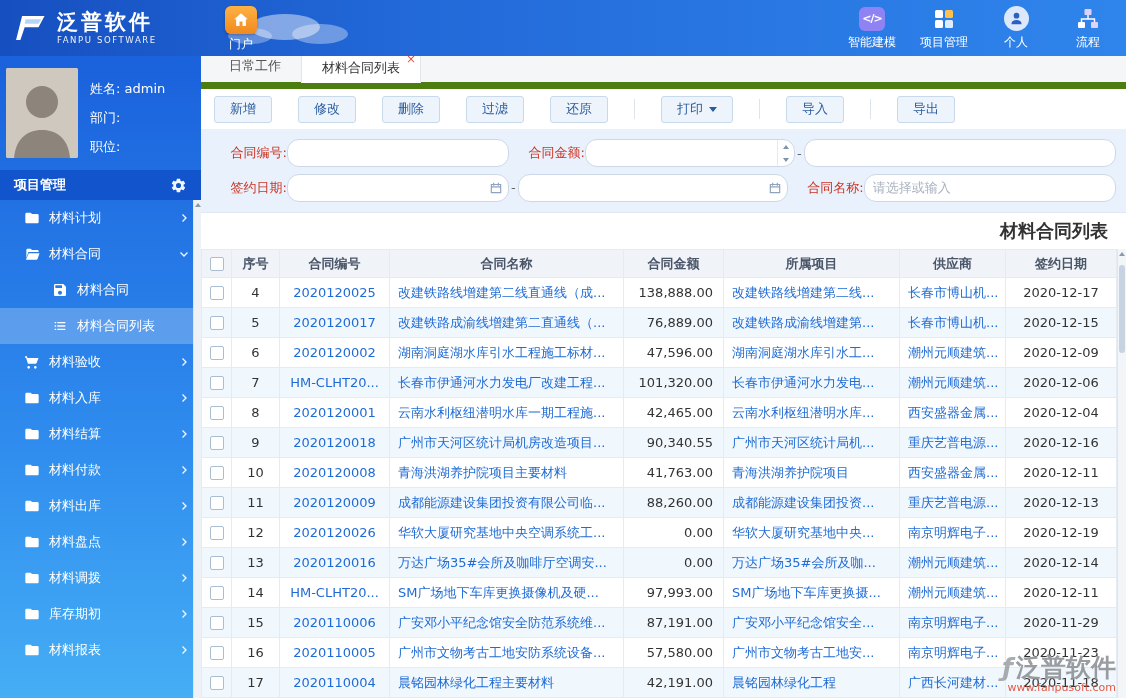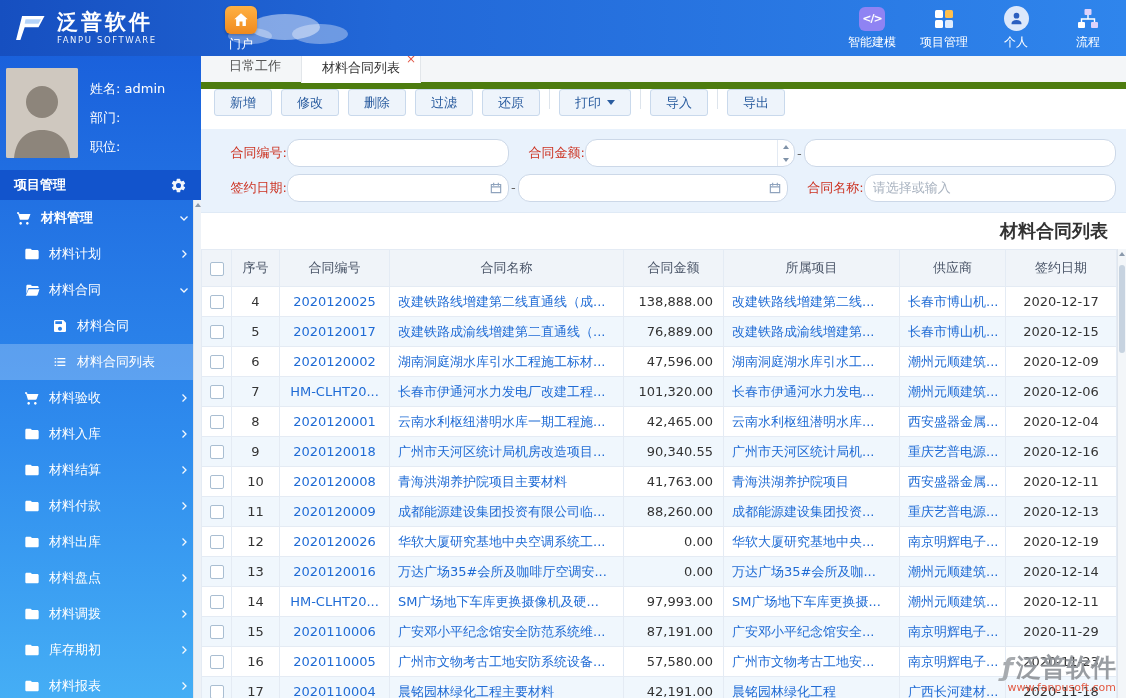--- a/index.html
+++ b/index.html
@@ -59,21 +59,21 @@
 
 
 .main{position:absolute;left:201px;top:56px;width:925px;height:642px;background:#fff}
 .tabbar{height:33px;background:#f4f6f8;border-bottom:7px solid #4d7c0f;
   display:flex;align-items:flex-end;padding-left:8px}
 .tab{height:32px;line-height:32px;padding:0 20px;font-size:13px;color:#555;cursor:pointer;position:relative}
 .tab.active{background:#fff;color:#333;border:1px solid #e2e6ea;border-bottom:1px solid #fff;
   border-radius:3px 3px 0 0;margin-bottom:-1px}
 .tab-close{color:#e25544;font-size:12px;position:absolute;top:1px;right:4px;line-height:1;cursor:pointer}
 
-.toolbar{height:40px;display:flex;gap:9px;padding:0 13px;background:#fff}
+.toolbar{height:40px;display:flex;align-items:center;gap:26px;padding:0 13px;background:#fff}
 .tb-btn{height:27px;padding:0 15px;background:#eef4fb;border:1px solid #c9d9ec;border-radius:3px;
   color:#2a5c9f;font-size:13px;display:flex;align-items:center;cursor:pointer;
   font-family:inherit;white-space:nowrap}
 .tb-sep{width:1px;height:20px;background:#dde4ec}
 .caret{width:0;height:0;border-left:4px solid transparent;border-right:4px solid transparent;
   border-top:5px solid #2a5c9f;margin-left:6px}
 
 .filterbar{background:#e9f2fc;border-bottom:1px solid #dfeaf6;height:84px;
   padding:7px 10px;display:flex;flex-direction:column;justify-content:space-around}
 .f-row{display:flex;align-items:center;}
@@ -95,21 +95,21 @@
   border-top:4px solid #7f92a8}
 .cal-btn{width:24px;height:100%;display:flex;align-items:center;justify-content:center;
   cursor:pointer;flex:none}
 
 .list-title{height:36px;line-height:36px;text-align:right;padding-right:18px;
   font-size:18px;font-weight:bold;color:#333;background:#fff}
 
 .table-wrap{position:absolute;left:0;top:193px;right:9px;bottom:0;overflow:hidden;background:#fff}
 table{width:100%;border-collapse:collapse;table-layout:fixed}
 th,td{border:1px solid #e4ebf4;height:28px;font-size:13px;overflow:hidden;white-space:nowrap}
-thead th{background:#f0f4f9;color:#4a5568;font-weight:normal;height:37px;text-align:center}
+thead th{background:#f0f4f9;color:#4a5568;font-weight:bold;height:28px;text-align:center}
 td{height:30px;color:#333}
 tr.alt{background:#f0f7fd}
 .c-check{text-align:center}
 .c-seq,.c-date,.c-code{text-align:center}
 .c-name,.c-project,.c-supplier{text-align:left;padding-left:8px}
 .c-amount{text-align:right;padding-right:10px}
 .link{color:#1f6bd5;cursor:pointer}
 .checkbox{display:inline-block;width:14px;height:14px;border:1px solid #a9bed2;border-radius:2px;
   background:#fff;vertical-align:middle;cursor:pointer}
 
@@ -213,31 +213,20 @@
     <div class="pm-header">
       <span>项目管理</span>
       <span class="pm-gear">
         <svg viewBox="0 0 24 24" width="17" height="17">
             <path fill="#ffffff" d="M19.14 12.94a7.1 7.1 0 000-1.88l2.03-1.58a.5.5 0 00.12-.64l-1.92-3.32a.5.5 0 00-.61-.22l-2.39.96a7.3 7.3 0 00-1.62-.94l-.36-2.54a.5.5 0 00-.5-.42h-3.84a.5.5 0 00-.5.42l-.36 2.54c-.59.24-1.13.56-1.62.94l-2.39-.96a.5.5 0 00-.61.22L2.65 8.84a.5.5 0 00.12.64l2.03 1.58a7.1 7.1 0 000 1.88l-2.03 1.58a.5.5 0 00-.12.64l1.92 3.32c.13.23.4.32.61.22l2.39-.96c.49.38 1.03.7 1.62.94l.36 2.54c.04.24.25.42.5.42h3.84c.25 0 .46-.18.5-.42l.36-2.54a7.3 7.3 0 001.62-.94l2.39.96c.22.09.48 0 .61-.22l1.92-3.32a.5.5 0 00-.12-.64zM12 15.6A3.6 3.6 0 1115.6 12 3.6 3.6 0 0112 15.6z"></path>
           </svg>
       </span>
     </div>
 
     <div class="menu">
-        <div class="menu-item level1">
-          <span class="mi-icon">
-            <svg viewBox="0 0 24 24">
-              <path fill="currentColor" d="M7 18c-1.1 0-2 .9-2 2s.9 2 2 2 2-.9 2-2-.9-2-2-2zm10 0c-1.1 0-2 .9-2 2s.9 2 2 2 2-.9 2-2-.9-2-2-2zM7.3 14.6h9.8c.9 0 1.7-.5 2-1.3L21.7 6H5.1L4.5 3.5H1.5v2h1.6l2.8 9.1z"></path>
-            </svg>
-          </span>
-          <span>材料管理</span>
-          <span class="mi-chevron"><svg viewBox="0 0 24 24">
-              <path fill="none" stroke="currentColor" stroke-width="2.6" d="M5 9l7 7 7-7"></path>
-            </svg></span>
-        </div>
         <div class="menu-item level2">
           <span class="mi-icon">
             <svg viewBox="0 0 24 24">
               <path fill="currentColor" d="M10 4l2 2h8c1.1 0 2 .9 2 2v10c0 1.1-.9 2-2 2H4c-1.1 0-2-.9-2-2V6c0-1.1.9-2 2-2h6z"></path>
             </svg>
           </span>
           <span>材料计划</span>
           <span class="mi-chevron"><svg viewBox="0 0 24 24">
               <path fill="none" stroke="currentColor" stroke-width="2.6" d="M9 5l7 7-7 7"></path>
             </svg></span>

